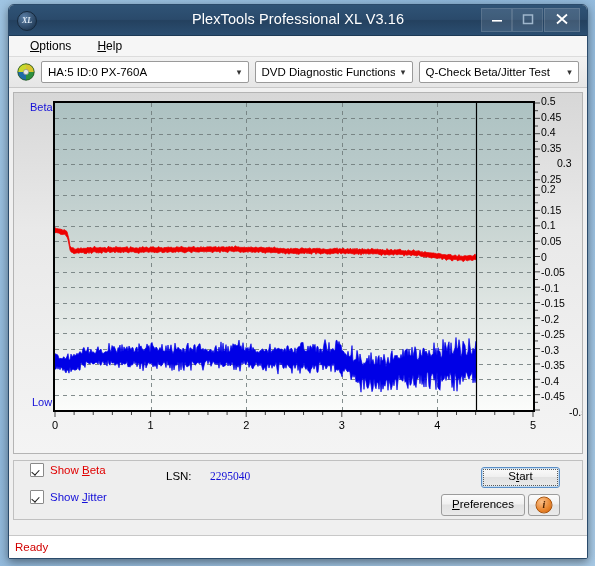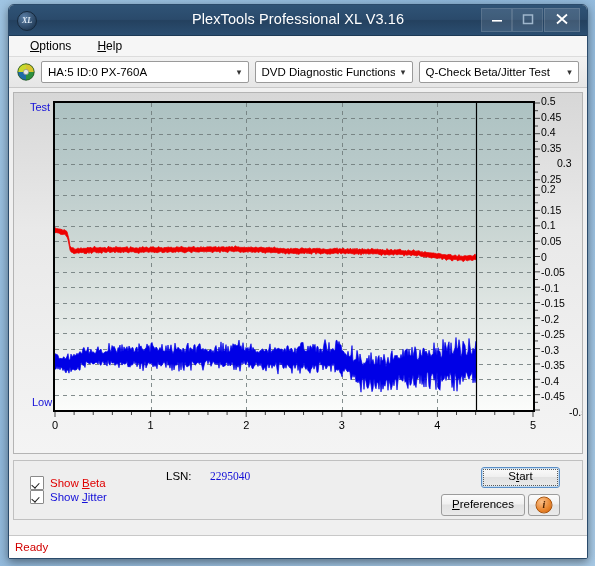--- a/index.html
+++ b/index.html
@@ -198,21 +198,21 @@
     border: 1px solid #c0c0c0;
   }
   .chk-row {
     position: absolute;
     display: flex;
     align-items: center;
     gap: 6px;
     font-size: 11.5px;
     cursor: default;
   }
-  #chk-beta   { left: 16px; top: 15px;  color: #e00000; }
+  #chk-beta   { left: 16px; top: 2px;  color: #e00000; }
   #chk-jitter { left: 16px; top: 29px; color: #1510d8; }
   .checkbox {
     width: 12px; height: 12px;
     background: #fff;
     border: 1px solid #8a8a8a;
     border-radius: 1px;
     position: relative;
     flex: 0 0 12px;
   }
   .checkbox::after {
@@ -364,21 +364,21 @@
 
       <div class="combo" id="combo-test">
         <span class="cval">Q-Check Beta/Jitter Test</span>
         <span class="arrow">▾</span>
       </div>
     </div>
 
     <div id="chart-panel">
       <div id="chart-bg"></div>
 
-      <div class="axis-label" id="label-high">Test</div>
+      <div class="axis-label" id="label-high">Beta</div>
       <div class="axis-label" id="label-low">Low</div>
 
       <div id="plot">
         <svg id="plot-svg" width="478" height="307">
             <line x1="0" y1="292.5" x2="478" y2="292.5" stroke="#6f7b7b" stroke-width="1" stroke-dasharray="4,4" opacity="0.85"></line>
             <line x1="0" y1="276.5" x2="478" y2="276.5" stroke="#6f7b7b" stroke-width="1" stroke-dasharray="4,4" opacity="0.85"></line>
             <line x1="0" y1="261.5" x2="478" y2="261.5" stroke="#6f7b7b" stroke-width="1" stroke-dasharray="4,4" opacity="0.85"></line>
             <line x1="0" y1="246.5" x2="478" y2="246.5" stroke="#6f7b7b" stroke-width="1" stroke-dasharray="4,4" opacity="0.85"></line>
             <line x1="0" y1="230.5" x2="478" y2="230.5" stroke="#6f7b7b" stroke-width="1" stroke-dasharray="4,4" opacity="0.85"></line>
             <line x1="0" y1="215.5" x2="478" y2="215.5" stroke="#6f7b7b" stroke-width="1" stroke-dasharray="4,4" opacity="0.85"></line>

